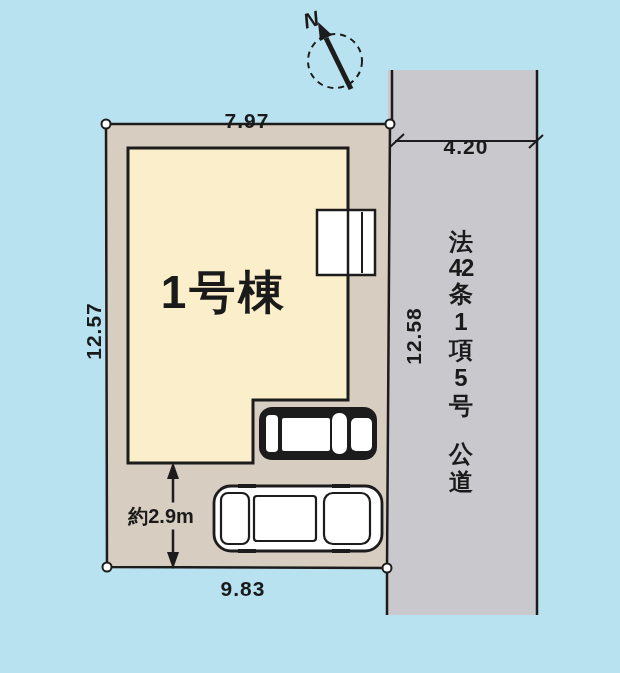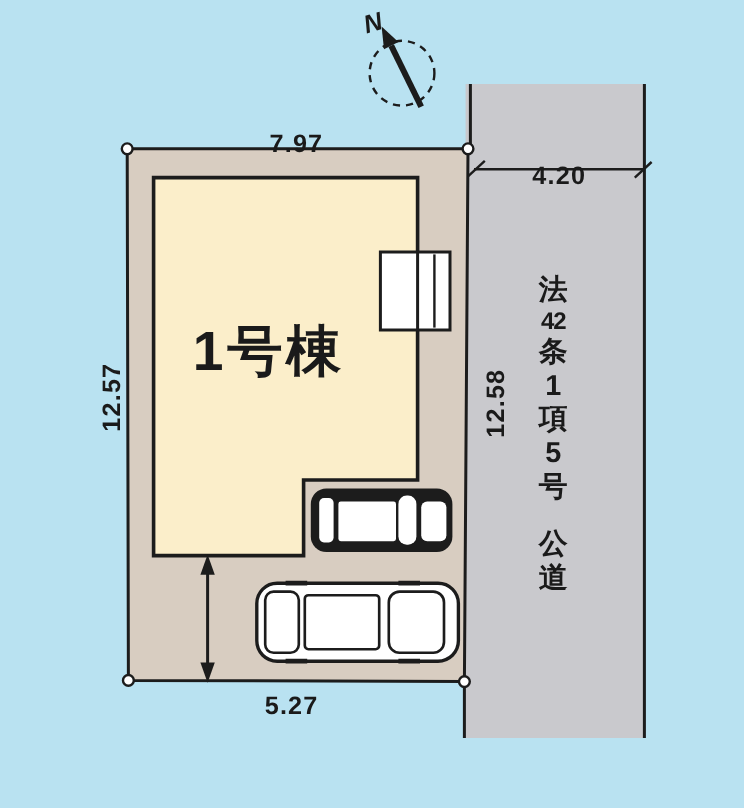--- a/index.html
+++ b/index.html
@@ -16,21 +16,21 @@
   .rot{transform:translate(-50%,-50%) rotate(-90deg);}
   .building-label{font-size:46px;font-weight:700;letter-spacing:3px;}
   .parking-label{font-size:20px;font-weight:700;background:#d8cdc1;padding:0 2px;}
   .compass-n{font-size:21px;font-weight:700;font-style:italic;transform:translate(-50%,-50%) rotate(-16deg);}
   .road-label{
     position:absolute;left:446px;top:228px;width:30px;
     display:flex;flex-direction:column;align-items:center;
     font-weight:600;
   }
   .road-label .ch{font-size:24px;line-height:28px;}
-  .road-label .ch-num2{font-size:20px;line-height:24px;letter-spacing:-1px;font-weight:700;}
+  .road-label .ch-num2{font-size:24px;line-height:24px;letter-spacing:-1px;font-weight:700;}
   .road-label .gap{height:20px;}
 </style>
 </head>
 <body>
 
 <div class="stage">
 
   <svg width="620" height="673" viewBox="0 0 620 673">
 
     <rect x="388" y="70" width="149" height="545" fill="#c9c9cd"></rect>
@@ -76,27 +76,28 @@
 
     <circle cx="106" cy="124" r="4.5" fill="#ffffff" stroke="#1c1c1c" stroke-width="2"></circle>
     <circle cx="390" cy="124" r="4.5" fill="#ffffff" stroke="#1c1c1c" stroke-width="2"></circle>
     <circle cx="387" cy="568" r="4.5" fill="#ffffff" stroke="#1c1c1c" stroke-width="2"></circle>
     <circle cx="107" cy="567" r="4.5" fill="#ffffff" stroke="#1c1c1c" stroke-width="2"></circle>
   </svg>
 
   <div class="label compass-n" style="left:311px;top:20px;">N</div>
 
   <div class="label dim center" style="left:247px;top:109px;margin-top:12px;">7.97</div>
-  <div class="label dim center" style="left:243px;top:589px;">5.27</div>
+  <div class="label dim center" style="left:243px;top:589px;">9.83</div>
   <div class="label dim rot" style="left:94px;top:331px;">12.57</div>
   <div class="label dim rot" style="left:414px;top:336px;">12.58</div>
   <div class="label dim center" style="left:466px;top:147px;">4.20</div>
 
   <div class="label building-label center" style="left:224px;top:293px;">1号棟</div>
 
+  <div class="label parking-label center" style="left:161px;top:516px;">約2.9m</div>
 
   <div class="road-label">
     <span class="ch">法</span>
     <span class="ch ch-num2">42</span>
     <span class="ch">条</span>
     <span class="ch">1</span>
     <span class="ch">項</span>
     <span class="ch">5</span>
     <span class="ch">号</span>
     <span class="gap"></span>

